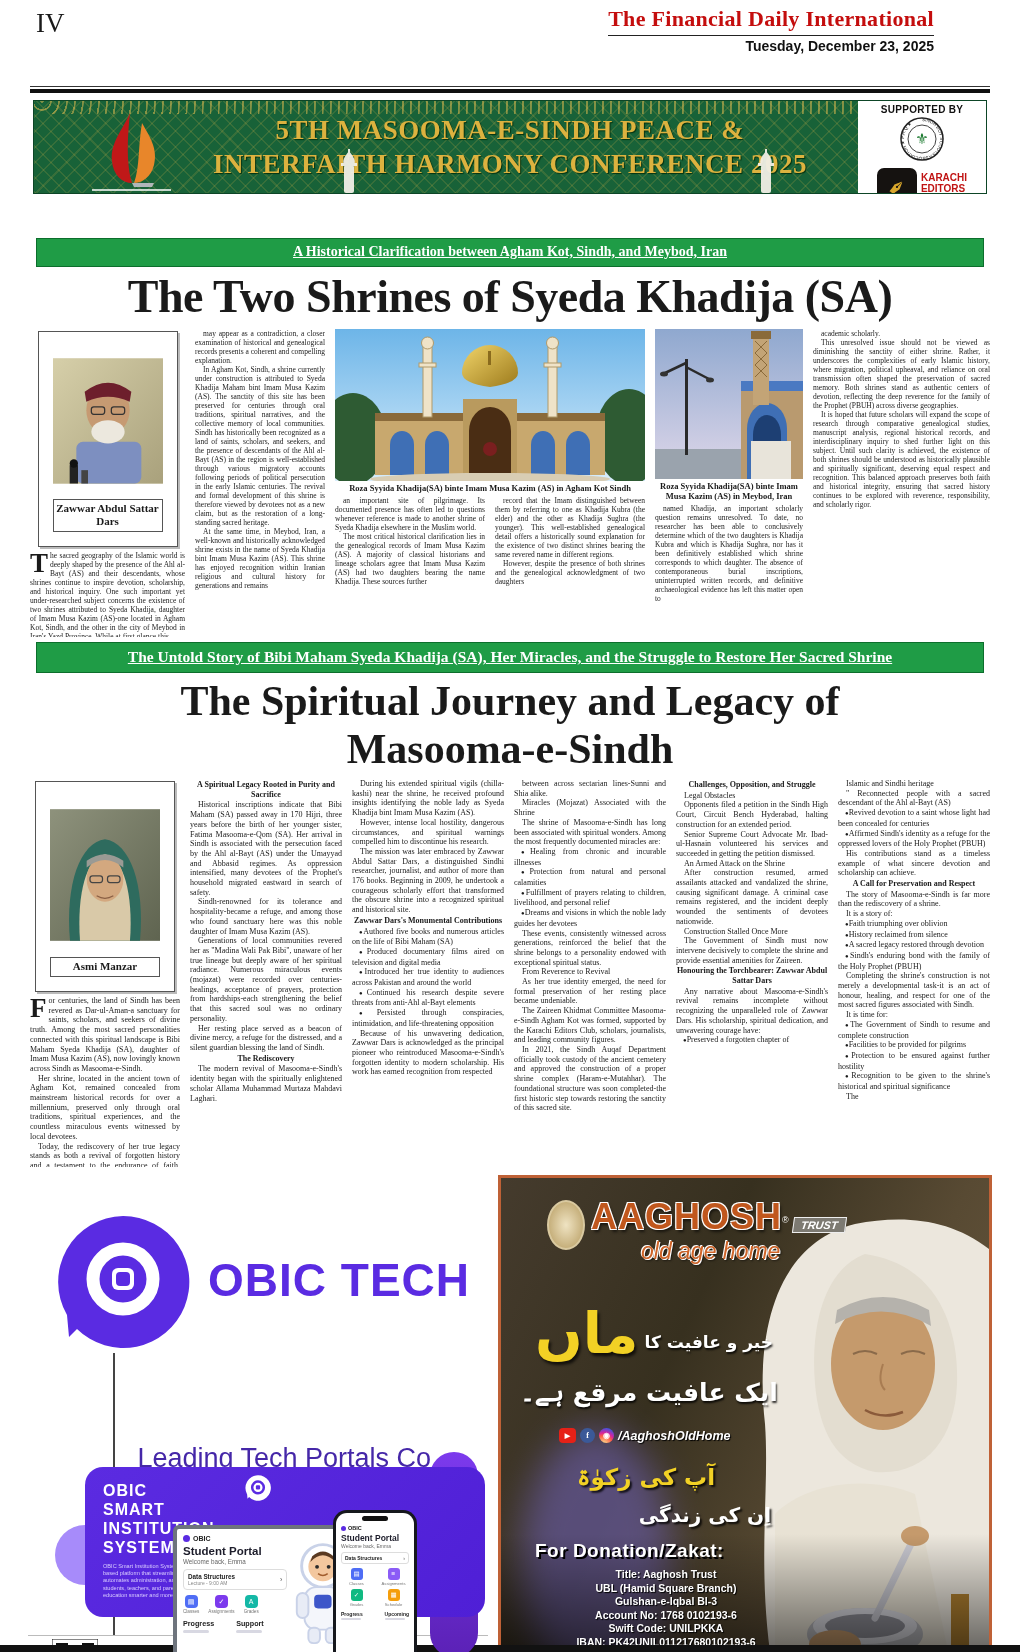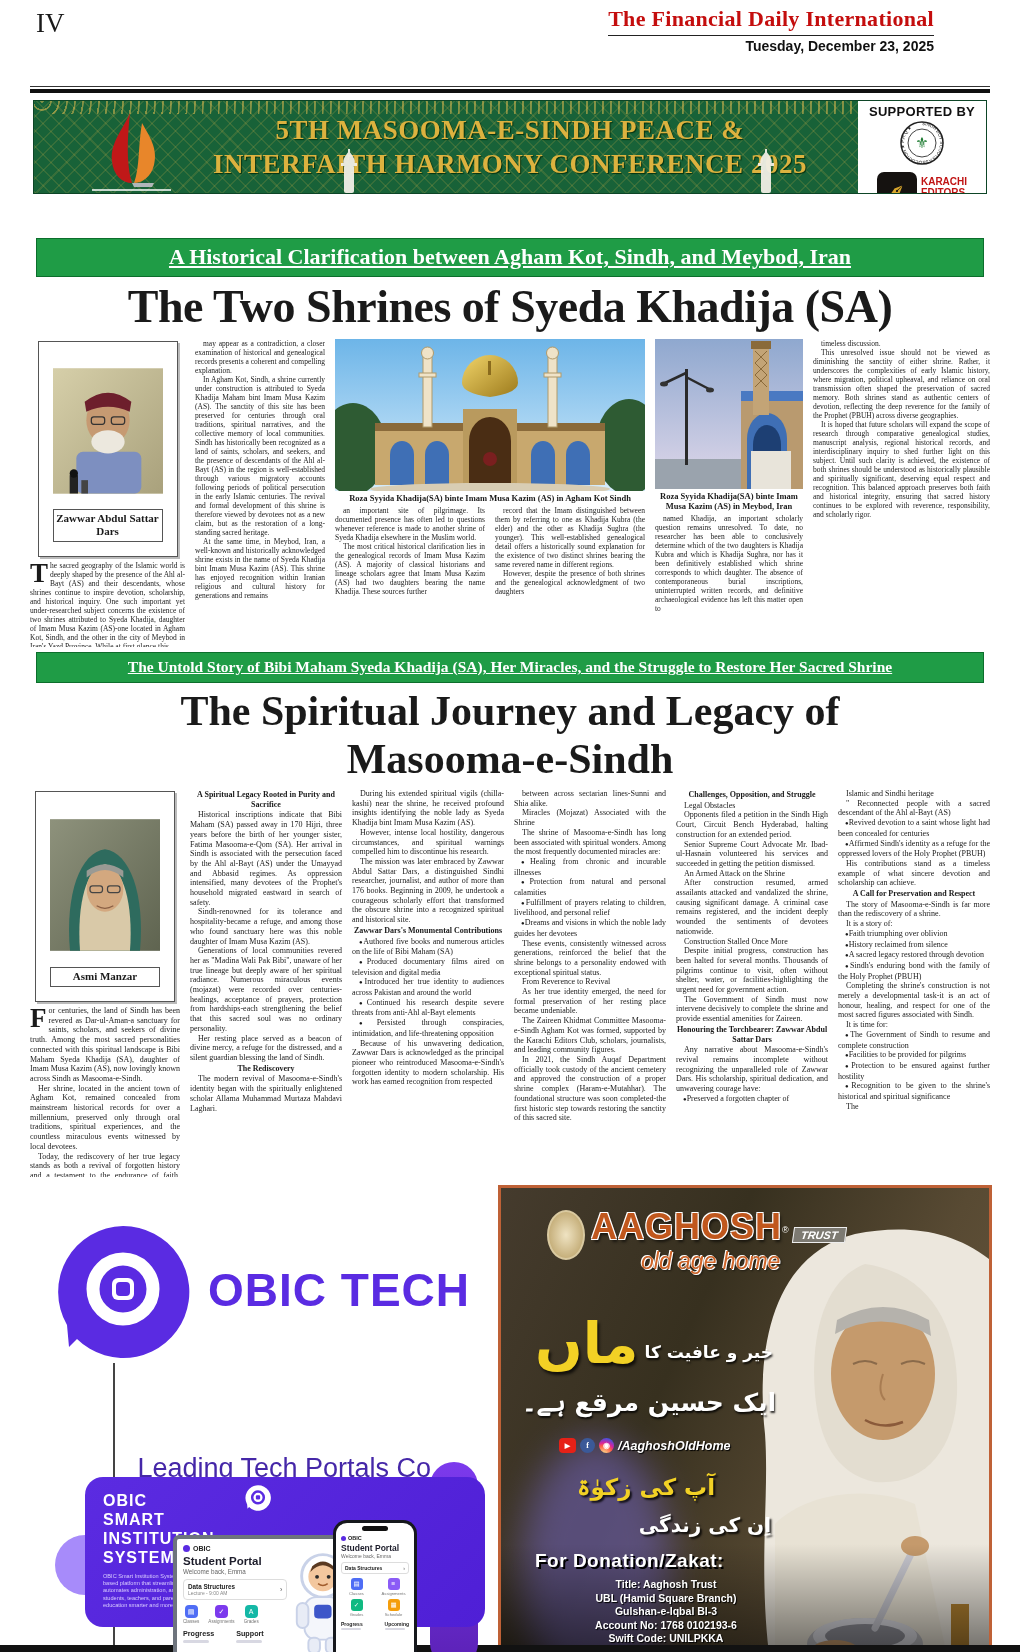--- a/index.html
+++ b/index.html
@@ -28,33 +28,33 @@
   .flame { position:absolute; left:58px; top:8px; }
   .flame-cap { position:absolute; left:50px; top:86px; width:95px; }
   .flame-cap i { display:block; height:2px; background:rgba(255,255,255,.75); margin:2px 8px; }
   .banner-text { position:absolute; left:150px; right:150px; top:12px; text-align:center;
       color:#dcb23f; font-weight:bold; font-size:27px; line-height:34px; letter-spacing:.5px;
       text-shadow:1px 1px 1px #05320f; }
   .minaret { position:absolute; bottom:-4px; opacity:.95; }
   .m1 { left:300px; } .m2 { right:205px; }
   .supported { position:absolute; right:0; top:0; bottom:0; width:128px; background:#fff;
       text-align:center; padding-top:3px; font-family:"Liberation Sans", sans-serif; }
-  .supp-label { font-size:13px; font-weight:bold; color:#111; letter-spacing:.3px; }
+  .supp-label { font-size:10px; font-weight:bold; color:#111; letter-spacing:.3px; }
   .scout { margin:2px auto 0; }
   .kec { display:flex; align-items:center; justify-content:center; gap:4px; margin-top:3px; }
   .kec-box { width:40px; height:40px; background:#151210; border-radius:7px; display:flex; align-items:center; justify-content:center; }
   .kec-pen { color:#d8a62c; font-size:22px; transform:rotate(-45deg); }
   .kec-lines { text-align:left; font-size:10px; font-weight:900; line-height:11px; color:#c01313; }
   .kec-lines .gold { color:#d8a62c; }
 
   
   .kicker { margin:15px 36px 0; background:#1f9c46; border:1px solid #0c6e2c; color:#fff;
       text-align:center; font-weight:bold; padding:5px 4px 6px; }
   .kicker span { text-decoration:underline; }
-  .k1 { font-size:22px;margin-top:44px; }
+  .k1 { font-size:14px;margin-top:44px; }
   .k2 { font-size:15.5px; margin-top:5px; }
   .headline1 { text-align:center; font-size:46px; font-weight:bold; letter-spacing:-.5px; margin-top:3px; }
   .headline2 { text-align:center; font-size:42px; font-weight:bold; line-height:48px; margin-top:4px; }
 
   
   .art { display:flex; gap:10px; margin:6px 30px 0; }
   .art .col { overflow:hidden; text-align:justify; }
   .a1 .col { font-size:7.5px; line-height:9px; }
   .a2 .col { font-size:8px; line-height:9.7px; }
   .a1 { height:308px; }
@@ -394,21 +394,21 @@
           <ellipse cx="55" cy="51" rx="4" ry="2.5" fill="#333"></ellipse>
           <rect x="96" y="112" width="40" height="38" fill="#e8e4da"></rect>
         </svg>
       </div>
       <div class="cap">Roza Syyida Khadija(SA) binte Imam Musa Kazim (AS) in Meybod, Iran</div>
       <div class="col">
           <div class="blk blk-p">named Khadija, an important scholarly question remains unresolved. To date, no researcher has been able to conclusively determine which of the two daughters is Khadija Kubra and which is Khadija Sughra, nor has it been definitively established which shrine corresponds to which daughter. The absence of contemporaneous burial inscriptions, uninterrupted written records, and definitive archaeological evidence has left this matter open to</div>
         </div>
     </div>
     <div class="col" style="width:177px">
-        <div class="blk blk-p">timeless discussion.</div>
+        <div class="blk blk-p">academic scholarly.</div>
         <div class="blk blk-p">This unresolved issue should not be viewed as diminishing the sanctity of either shrine. Rather, it underscores the complexities of early Islamic history, where migration, political upheaval, and reliance on oral transmission often shaped the preservation of sacred memory. Both shrines stand as authentic centers of devotion, reflecting the deep reverence for the family of the Prophet (PBUH) across diverse geographies.</div>
         <div class="blk blk-p">It is hoped that future scholars will expand the scope of research through comparative genealogical studies, manuscript analysis, regional historical records, and interdisciplinary inquiry to shed further light on this subject. Until such clarity is achieved, the existence of both shrines should be understood as historically plausible and spiritually significant, deserving equal respect and recognition. This balanced approach preserves both faith and historical integrity, ensuring that sacred history continues to be explored with reverence, responsibility, and scholarly rigor.</div>
       </div>
   </div>
 
   <div class="kicker k2"><span>The Untold Story of Bibi Maham Syeda Khadija (SA), Her Miracles, and the Struggle to Restore Her Sacred Shrine</span></div>
   <h1 class="headline2">
     <div>The Spiritual Journey and Legacy of</div>
     <div>Masooma-e-Sindh</div>
   </h1>
@@ -476,21 +476,20 @@
         <div class="blk blk-p">In 2021, the Sindh Auqaf Department officially took custody of the ancient cemetery and approved the construction of a proper shrine complex (Haram-e-Mutahhar). The foundational structure was soon completed-the first historic step towards restoring the sanctity of this sacred site.</div>
       </div>
     <div class="col" style="width:152px">
         <div class="blk blk-h">Challenges, Opposition, and Struggle</div>
         <div class="blk blk-p">Legal Obstacles</div>
         <div class="blk blk-p">Opponents filed a petition in the Sindh High Court, Circuit Bench Hyderabad, halting construction for an extended period.</div>
         <div class="blk blk-p">Senior Supreme Court Advocate Mr. Ibad-ul-Hasnain volunteered his services and succeeded in getting the petition dismissed.</div>
         <div class="blk blk-p">An Armed Attack on the Shrine</div>
         <div class="blk blk-p">After construction resumed, armed assailants attacked and vandalized the shrine, causing significant damage. A criminal case remains registered, and the incident deeply wounded the sentiments of devotees nationwide.</div>
         <div class="blk blk-p">Construction Stalled Once More</div>
-        <div class="blk blk-p">Despite initial progress, construction has been halted for several months. Thousands of pilgrims continue to visit, often without shelter, water, or facilities-highlighting the urgent need for government action.</div>
         <div class="blk blk-p">The Government of Sindh must now intervene decisively to complete the shrine and provide essential amenities for Zaireen.</div>
         <div class="blk blk-h">Honouring the Torchbearer: Zawwar Abdul Sattar Dars</div>
         <div class="blk blk-p">Any narrative about Masooma-e-Sindh's revival remains incomplete without recognizing the unparalleled role of Zawwar Dars. His scholarship, spiritual dedication, and unwavering courage have:</div>
         <div class="blk blk-b">Preserved a forgotten chapter of</div>
       </div>
     <div class="col" style="width:152px">
         <div class="blk blk-p">Islamic and Sindhi heritage</div>
         <div class="blk blk-p">"  Reconnected people with a sacred descendant of the Ahl al-Bayt (AS)</div>
         <div class="blk blk-b">Revived devotion to a saint whose light had been concealed for centuries</div>
         <div class="blk blk-b">Affirmed Sindh's identity as a refuge for the oppressed lovers of the Holy Prophet (PBUH)</div>
@@ -678,21 +677,21 @@
         <div class="aag-badge"></div>
         <div>
           <span class="aag-brand">AAGHOSH</span><span class="aag-reg">®</span><span class="aag-trust">TRUST</span>
         </div>
       </div>
       <div class="aag-sub">old age home</div>
       <div class="aag-u1 urdu">
         <span class="big">ماں</span>
         <span class="sml">خیر و عافیت کا</span>
       </div>
-      <div class="aag-u2 urdu">ایک حسین مرقع ہے۔</div>
+      <div class="aag-u2 urdu">ایک عافیت مرقع ہے۔</div>
       <div class="aag-social">
         <span class="sic yt">▶</span>
         <span class="sic fb">f</span>
         <span class="sic ig">◉</span>
         <span class="aag-handle">/AaghoshOldHome</span>
       </div>
       <div class="aag-z1 urdu">آپ کی زکوٰۃ</div>
       <div class="aag-z2 urdu">اِن کی زندگی</div>
       <div class="aag-don-h">For Donation/Zakat:</div>
       <div class="aag-don">

